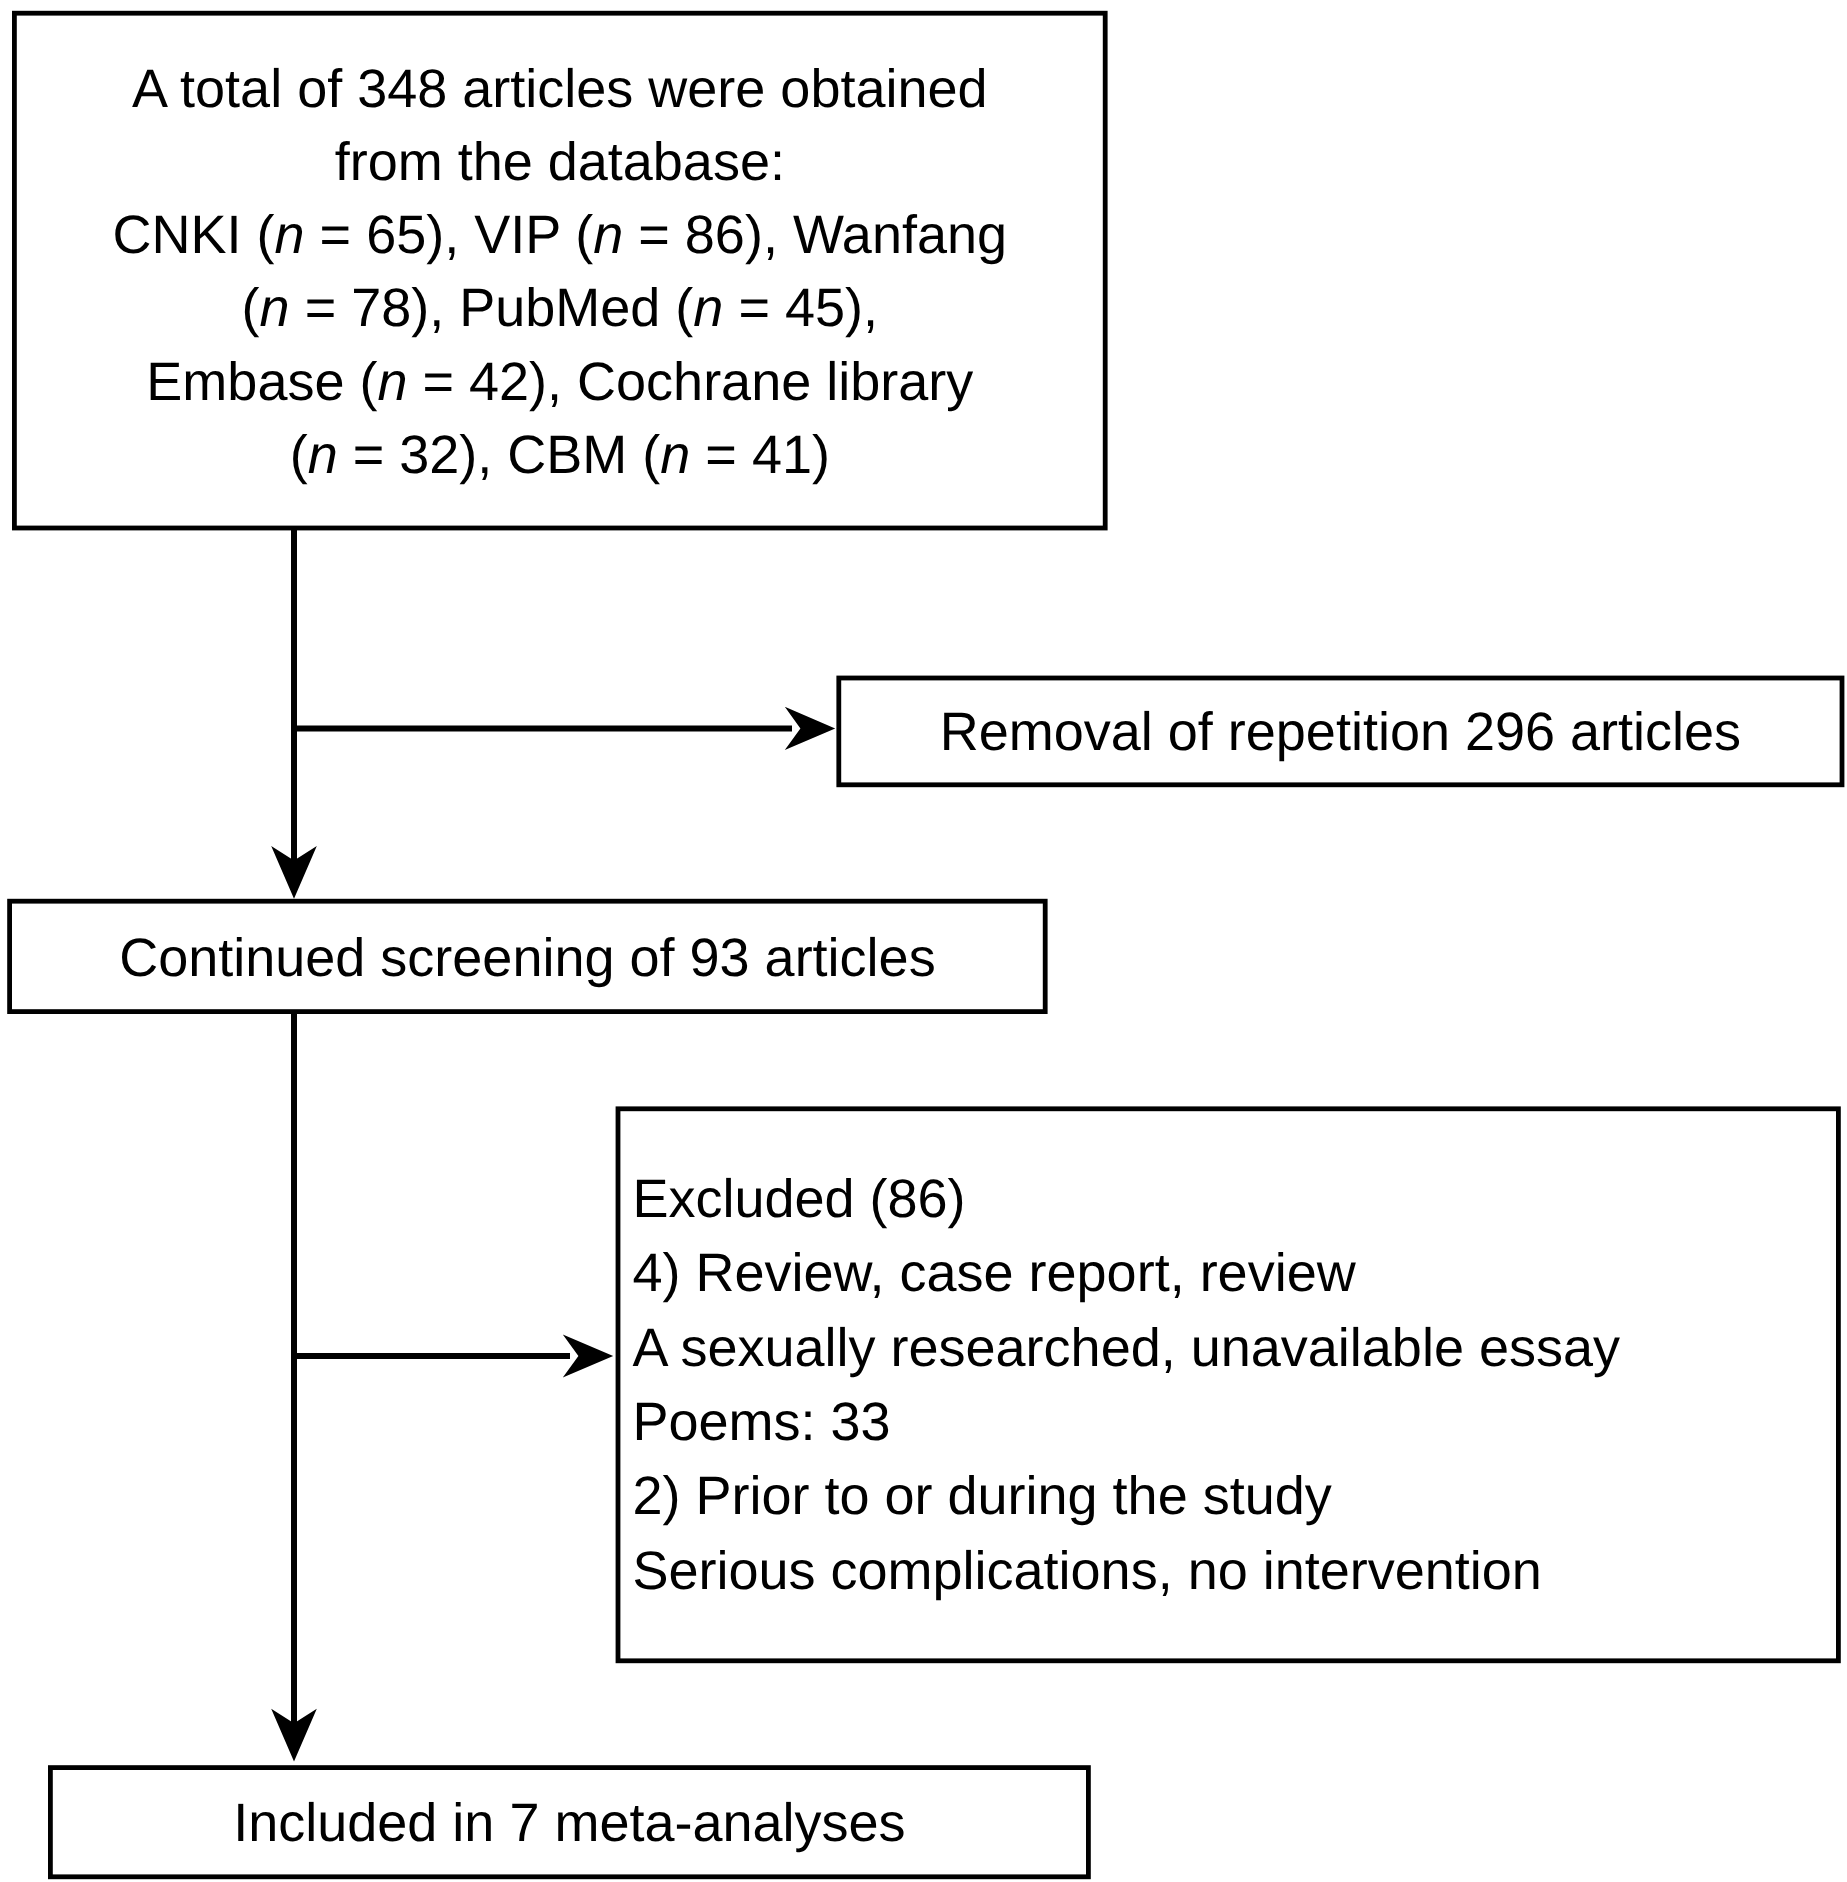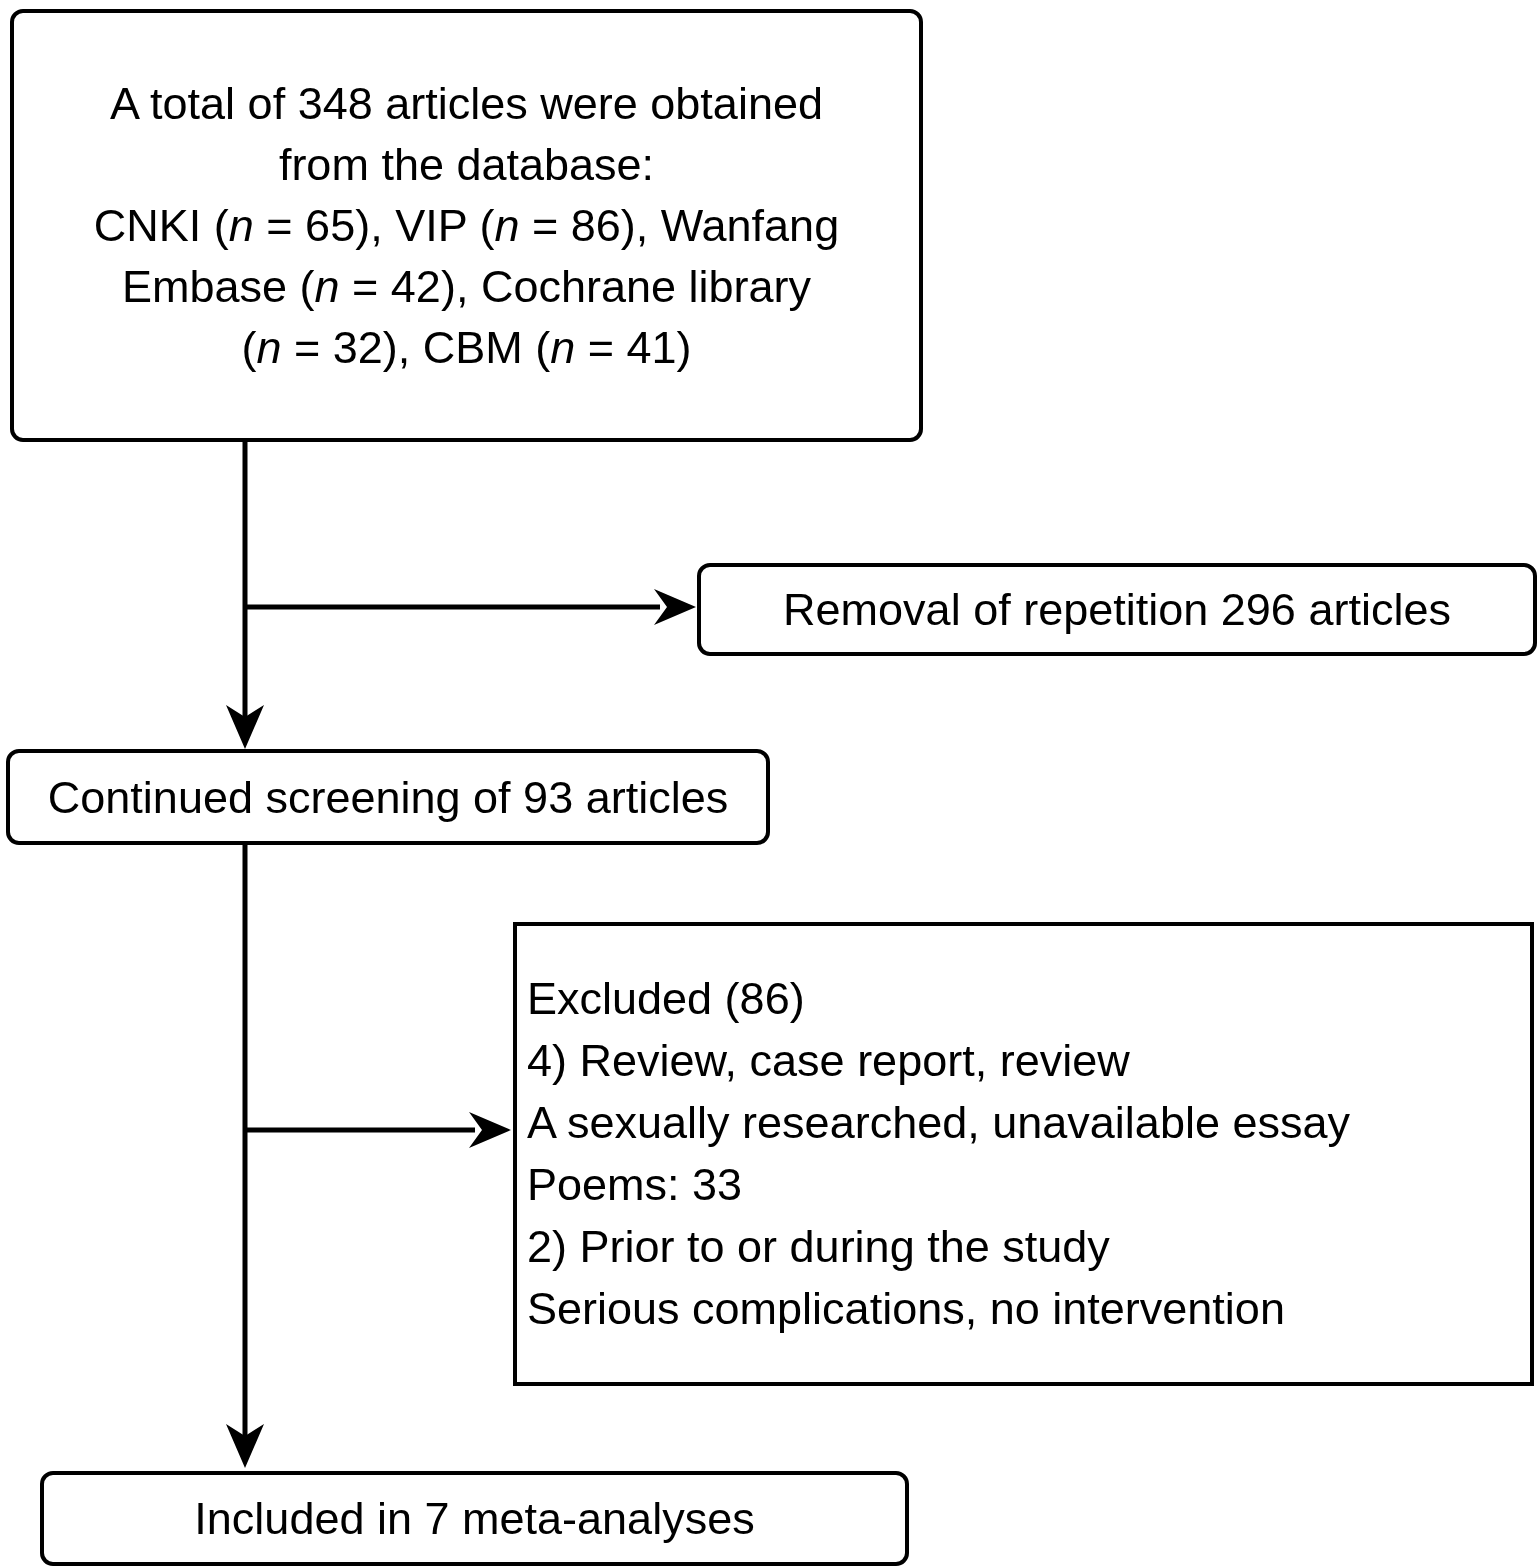--- a/index.html
+++ b/index.html
@@ -24,50 +24,50 @@
     display: flex;
     flex-direction: column;
     justify-content: center;
     font-size: 45px;
     line-height: 61px;
     color: #000000;
   }
   .box.center {
     align-items: center;
     text-align: center;
-    border-radius: 13px;
   }
   .box.left {
     align-items: flex-start;
     text-align: left;
   }
   .box .line {
     white-space: nowrap;
   }
   #box-sources   { left: 10px;  top: 9px;    width: 913px;  height: 433px; }
   #box-removal   { left: 697px; top: 563px;  width: 840px;  height: 93px;  }
-  #box-screening { left: 6px;   top: 749px;  width: 764px;  height: 96px;  }
+  #box-screening { left: 6px;   top: 749px;  width: 867px;  height: 96px;  }
   #box-excluded  { left: 513px; top: 922px;  width: 1021px; height: 464px; line-height: 62px; padding-left: 10px; }
   #box-included  { left: 2px;   top: 1471px; width: 869px;  height: 95px; margin-left: 38px;  }
   #arrow-layer {
     position: absolute;
     left: 0;
     top: 0;
   }
   i { font-style: italic; }
 </style>
 </head>
 <body>
 
 <div id="canvas">
 
   <div id="box-sources" class="box center">
       <div class="line">A total of 348 articles were obtained</div>
       <div class="line">from the database:</div>
       <div class="line">CNKI (<i>n</i> = 65), VIP (<i>n</i> = 86), Wanfang</div>
+      <div class="line">(<i>n</i> = 78), PubMed (<i>n</i> = 45),</div>
       <div class="line">Embase (<i>n</i> = 42), Cochrane library</div>
       <div class="line">(<i>n</i> = 32), CBM (<i>n</i> = 41)</div>
     </div>
 
   <div id="box-removal" class="box center">
     <div class="line">Removal of repetition 296 articles</div>
   </div>
 
   <div id="box-screening" class="box center">
     <div class="line">Continued screening of 93 articles</div>

